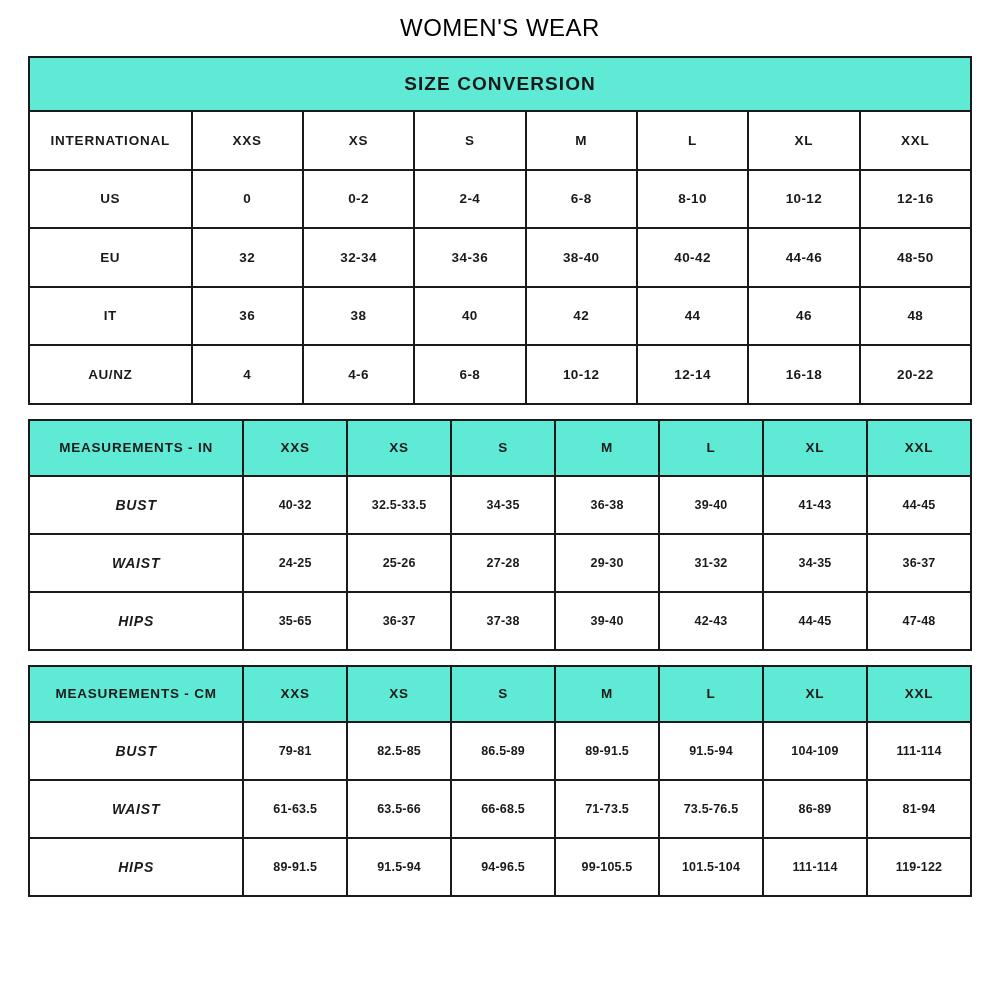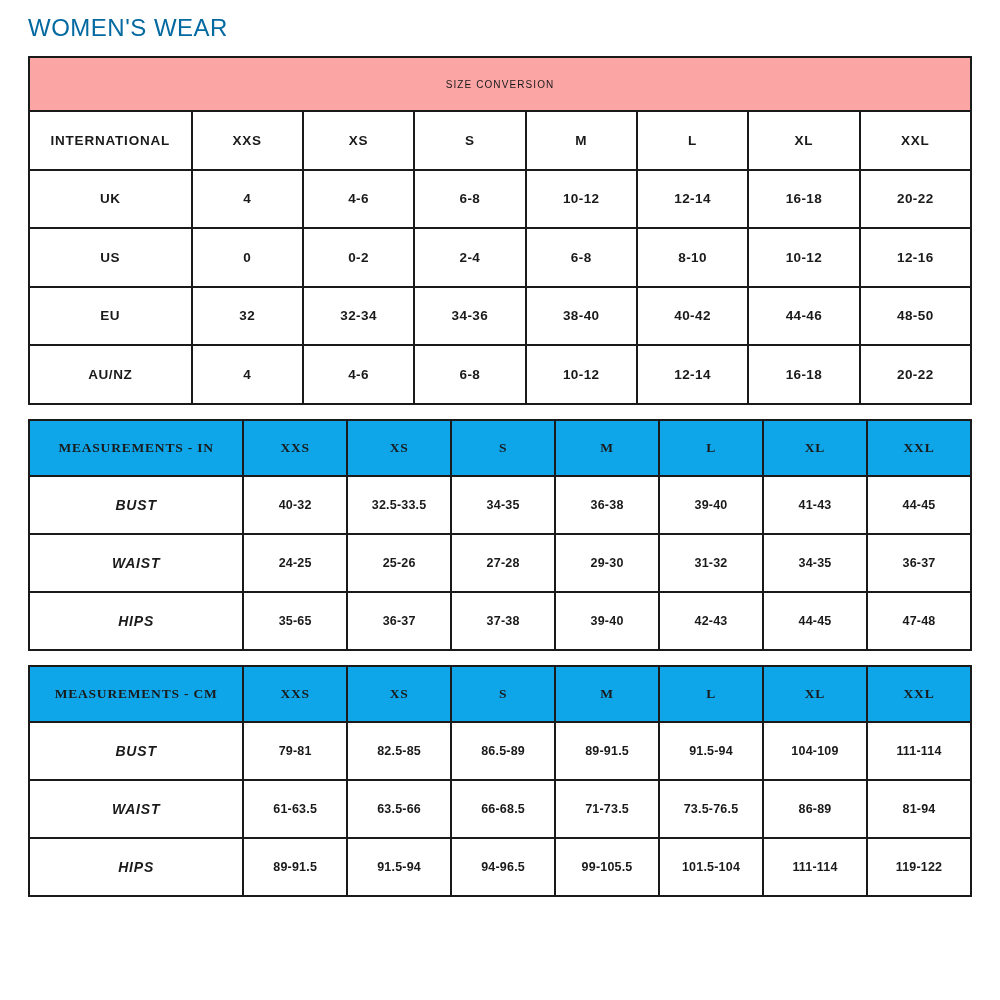--- a/index.html
+++ b/index.html
@@ -15,25 +15,26 @@
     -webkit-font-smoothing: antialiased;
   }
   .page {
     width: 1000px;
     height: 1000px;
     box-sizing: border-box;
     padding: 8px 28px 10px 28px;
     position: relative;
   }
   .page-title {
+    text-align: center;
     font-size: 24px;
     font-weight: 400;
     letter-spacing: 0.5px;
     margin: 6px 0 14px 0;
-    color: #0369a1;
+    color: #000000;
   }
   table {
     border-collapse: collapse;
     width: 944px;
     table-layout: fixed;
   }
   table.sizing {
     margin-bottom: 14px;
   }
   td, th {
@@ -41,49 +42,48 @@
     text-align: center;
     vertical-align: middle;
     font-size: 13.5px;
     font-weight: 700;
     letter-spacing: 0.4px;
     color: #1a1a1a;
     padding: 0;
   }
   
   .conv .banner {
-    background: #fca5a5;
+    background: #5eead4;
     height: 52px;
-    font-size: 10px;
+    font-size: 19px;
     letter-spacing: 1.1px;
-    font-weight: 400;
+    font-weight: 700;
   }
   .conv td {
     height: 56.5px;
     font-weight: 700;
   }
   .conv .rowhead {
     font-weight: 700;
     letter-spacing: 0.6px;
   }
   .conv .hdr td {
     font-weight: 700;
     letter-spacing: 0.8px;
   }
   
   .meas {
     margin-bottom: 14px;
   }
   .meas thead td {
-    background: #0ea5e9;
+    background: #5eead4;
     height: 54px;
     font-size: 13.5px;
     letter-spacing: 0.8px;
     font-weight: 700;
-    font-family: Liberation Serif, serif;
   }
   .meas tbody td {
     height: 56px;
     font-weight: 700;
   }
   .meas tbody td.label {
     font-size: 14px;
     letter-spacing: 0.8px;
     font-style: italic;
   }
@@ -123,50 +123,50 @@
         <td class="rowhead">INTERNATIONAL</td>
         <td>XXS</td>
         <td>XS</td>
         <td>S</td>
         <td>M</td>
         <td>L</td>
         <td>XL</td>
         <td>XXL</td>
       </tr>
       <tr>
-        <td class="rowhead">UK</td>
-        <td>4</td>
-        <td>4-6</td>
-        <td>6-8</td>
-        <td>10-12</td>
-        <td>12-14</td>
-        <td>16-18</td>
-        <td>20-22</td>
-      </tr>
-      <tr>
         <td class="rowhead">US</td>
         <td>0</td>
         <td>0-2</td>
         <td>2-4</td>
         <td>6-8</td>
         <td>8-10</td>
         <td>10-12</td>
         <td>12-16</td>
       </tr>
       <tr>
         <td class="rowhead">EU</td>
         <td>32</td>
         <td>32-34</td>
         <td>34-36</td>
         <td>38-40</td>
         <td>40-42</td>
         <td>44-46</td>
         <td>48-50</td>
       </tr>
       <tr>
+        <td class="rowhead">IT</td>
+        <td>36</td>
+        <td>38</td>
+        <td>40</td>
+        <td>42</td>
+        <td>44</td>
+        <td>46</td>
+        <td>48</td>
+      </tr>
+      <tr>
         <td class="rowhead">AU/NZ</td>
         <td>4</td>
         <td>4-6</td>
         <td>6-8</td>
         <td>10-12</td>
         <td>12-14</td>
         <td>16-18</td>
         <td>20-22</td>
       </tr>
     </tbody>

